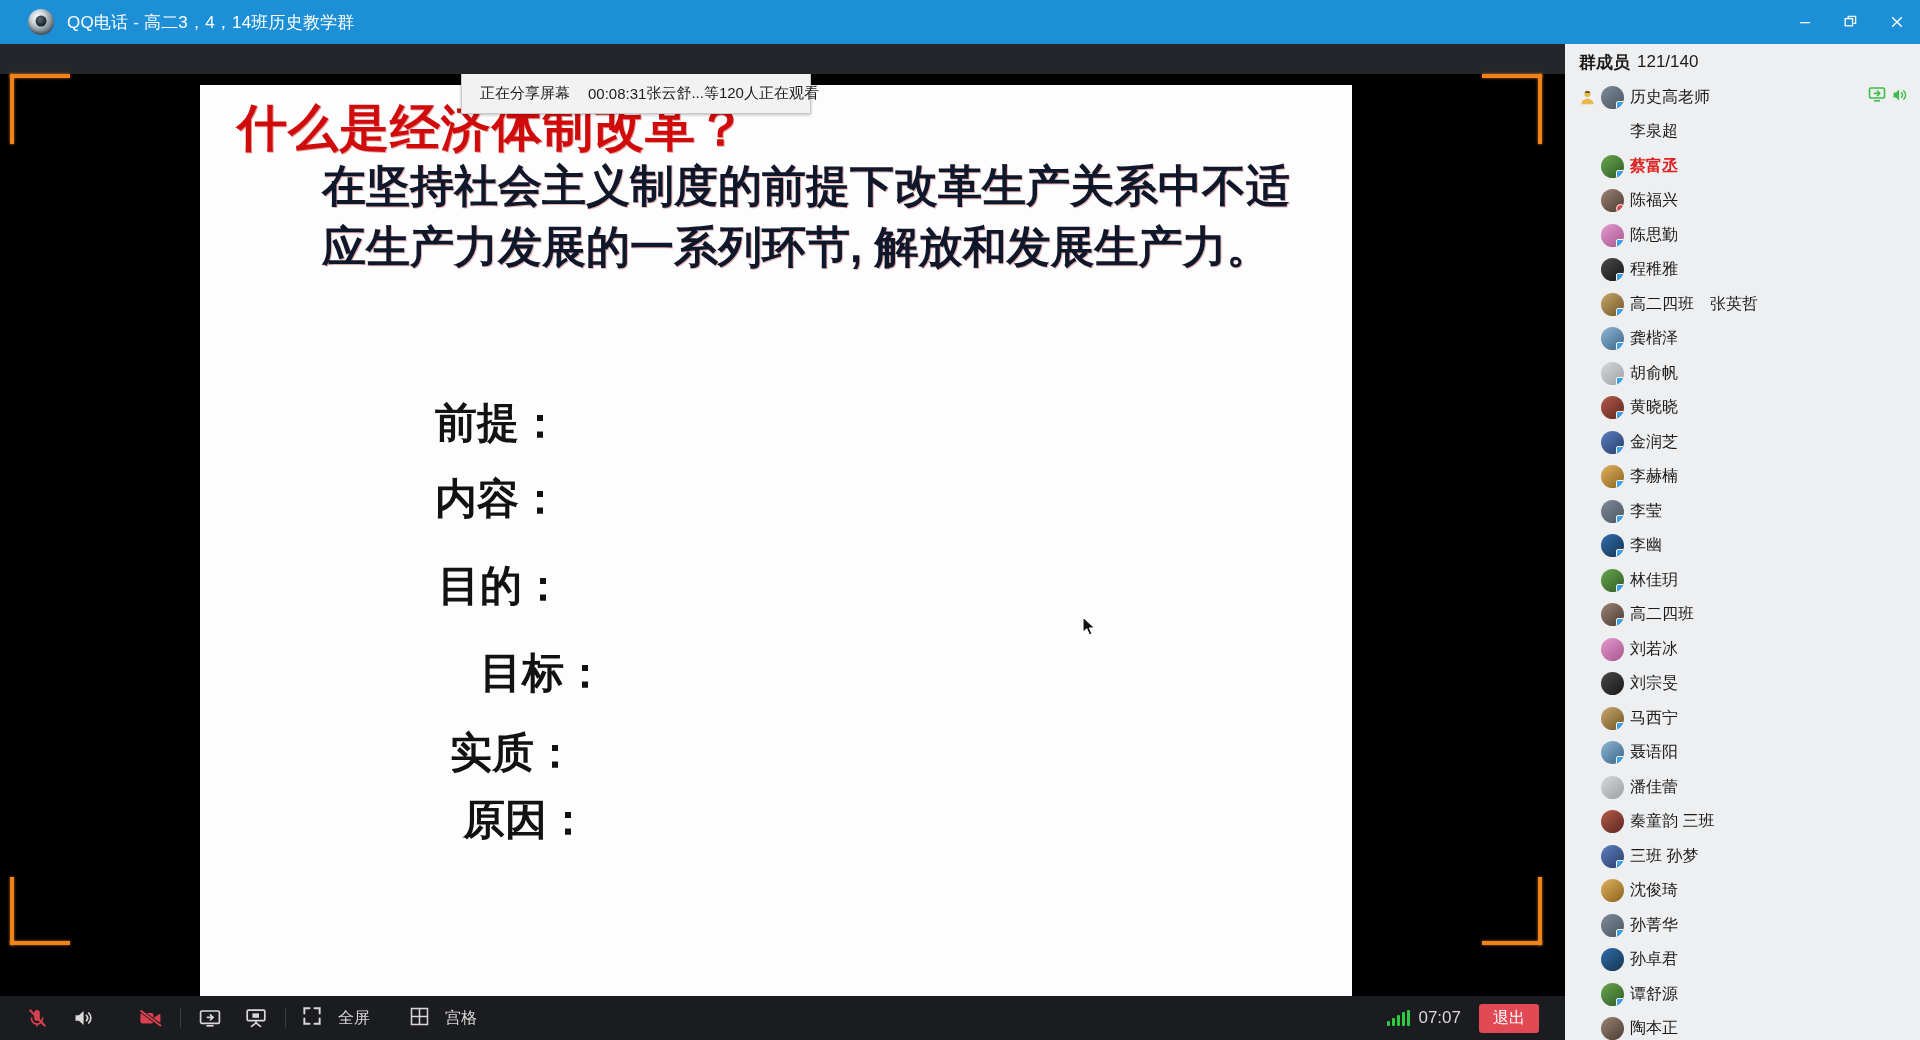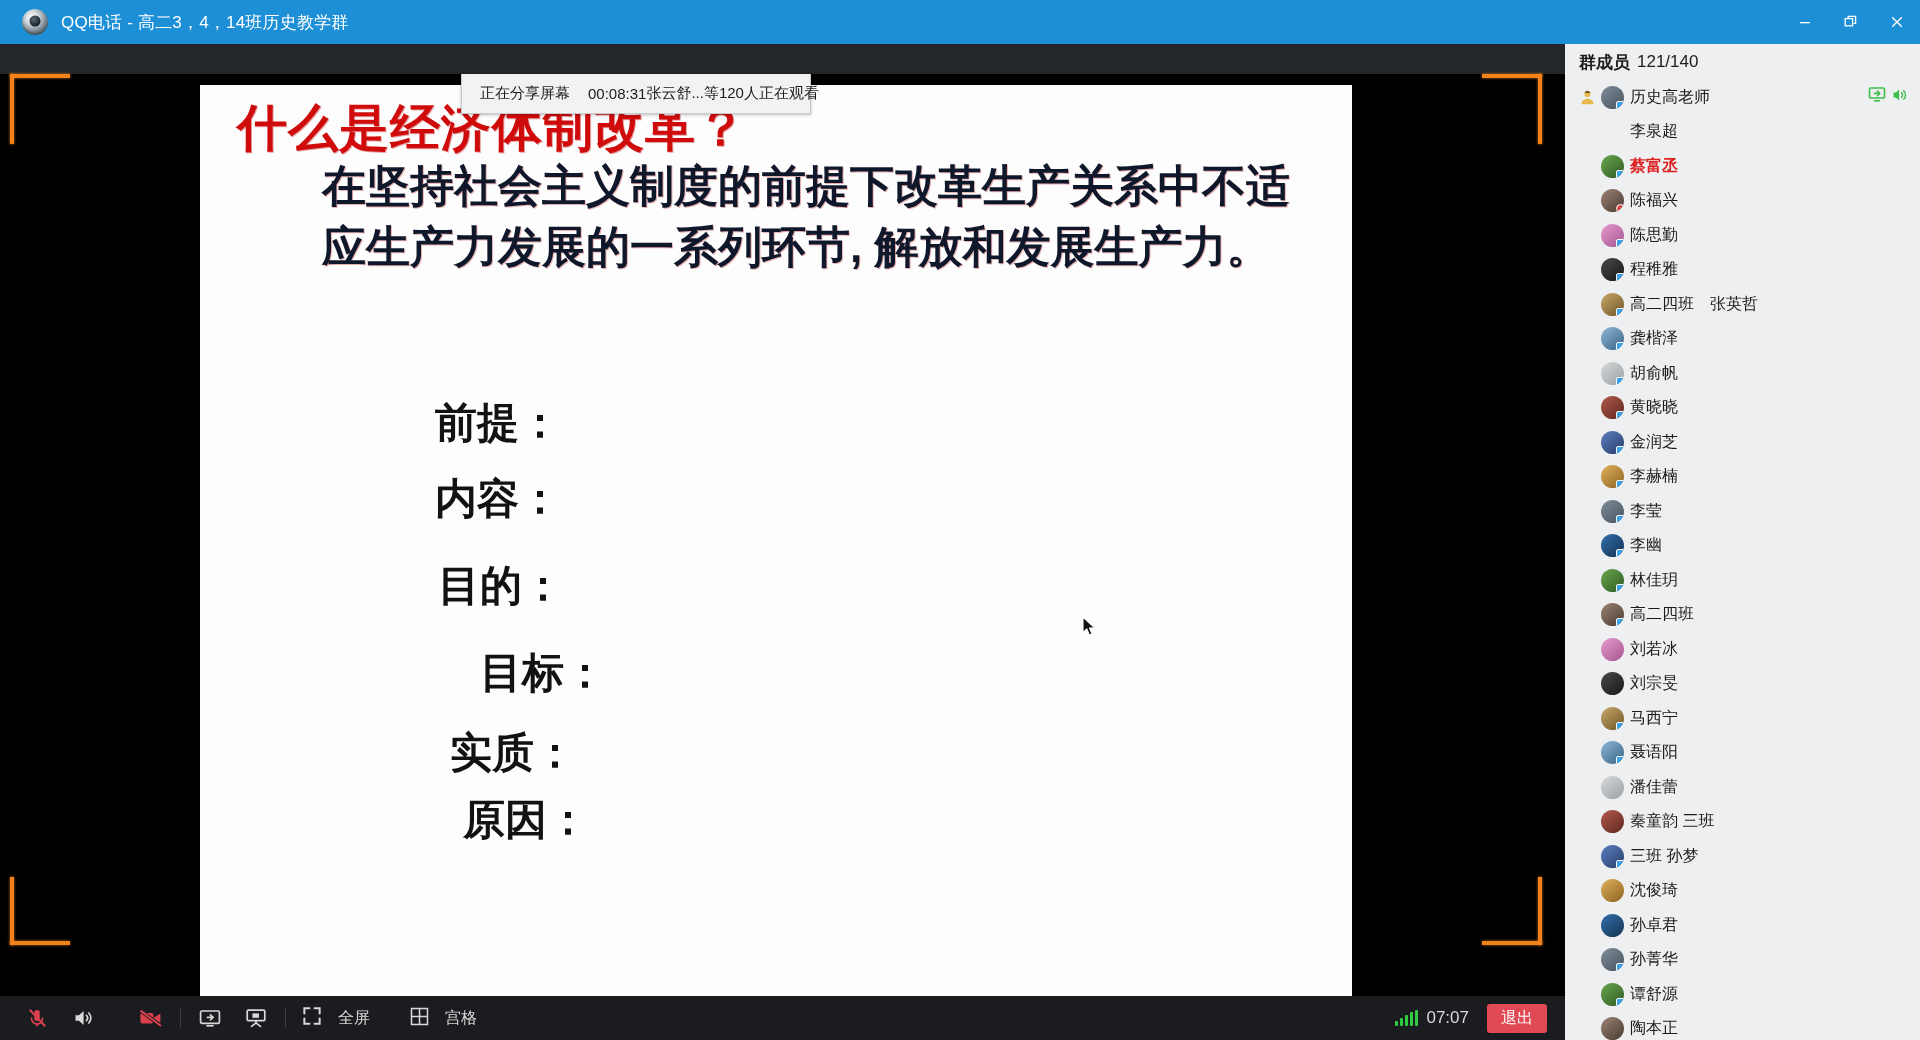--- a/index.html
+++ b/index.html
@@ -26,21 +26,21 @@
     position: absolute;
     left: 0; top: 0;
     width: 1920px; height: 44px;
     background: #1c8fd6;
     display: flex;
     align-items: center;
   }
   #titlebar .tb-left {
     display: flex;
     align-items: center;
-    padding-left: 22px;
+    padding-left: 28px;
     flex: 1 1 auto;
     min-width: 0;
   }
   .qq-logo {
     width: 26px; height: 26px;
     border-radius: 50%;
     background: radial-gradient(circle at 38% 32%, #ffffff 0%, #cfd8dc 28%, #7a8a94 60%, #3c4a52 100%);
     position: relative;
     flex: none;
     box-shadow: inset 0 -2px 3px rgba(0,0,0,.35);
@@ -229,21 +229,21 @@
     font-family: "Liberation Sans", sans-serif;
   }
   #exit-btn {
     background: #e14a54;
     color: #fff;
     border: none;
     border-radius: 3px;
     font-size: 16px;
     height: 29px;
     padding: 0 14px;
-    margin-right: 18px;
+    margin-right: 26px;
     font-family: "Liberation Sans", sans-serif;
     cursor: pointer;
   }
 
   
   #members {
     position: absolute;
     left: 1565px; top: 44px;
     width: 355px;
     height: 996px;
@@ -663,34 +663,34 @@
           <div class="spacer"></div>
         </div>
         <div class="member-row">
           <div class="role-icon"></div>
           <div class="avatar" style="background: linear-gradient(140deg, rgb(224, 178, 92), rgb(140, 99, 32));"></div>
           <div class="mname">沈俊琦</div>
           <div class="spacer"></div>
         </div>
         <div class="member-row">
           <div class="role-icon"></div>
+          <div class="avatar" style="background: linear-gradient(140deg, rgb(126, 139, 153), rgb(74, 85, 96));">
+            <span class="badge"></span>
+          </div>
+          <div class="mname">孙菁华</div>
+          <div class="spacer"></div>
+        </div>
+        <div class="member-row">
+          <div class="role-icon"></div>
           <div class="avatar" style="background: linear-gradient(140deg, rgb(47, 111, 174), rgb(23, 51, 79));"></div>
           <div class="mname">孙卓君</div>
           <div class="spacer"></div>
         </div>
         <div class="member-row">
           <div class="role-icon"></div>
-          <div class="avatar" style="background: linear-gradient(140deg, rgb(126, 139, 153), rgb(74, 85, 96));">
-            <span class="badge"></span>
-          </div>
-          <div class="mname">孙菁华</div>
-          <div class="spacer"></div>
-        </div>
-        <div class="member-row">
-          <div class="role-icon"></div>
           <div class="avatar" style="background: linear-gradient(140deg, rgb(106, 168, 79), rgb(47, 90, 37));">
             <span class="badge"></span>
           </div>
           <div class="mname">谭舒源</div>
           <div class="spacer"></div>
         </div>
         <div class="member-row">
           <div class="role-icon"></div>
           <div class="avatar" style="background: linear-gradient(140deg, rgb(156, 131, 116), rgb(74, 59, 50));"></div>
           <div class="mname">陶本正</div>

